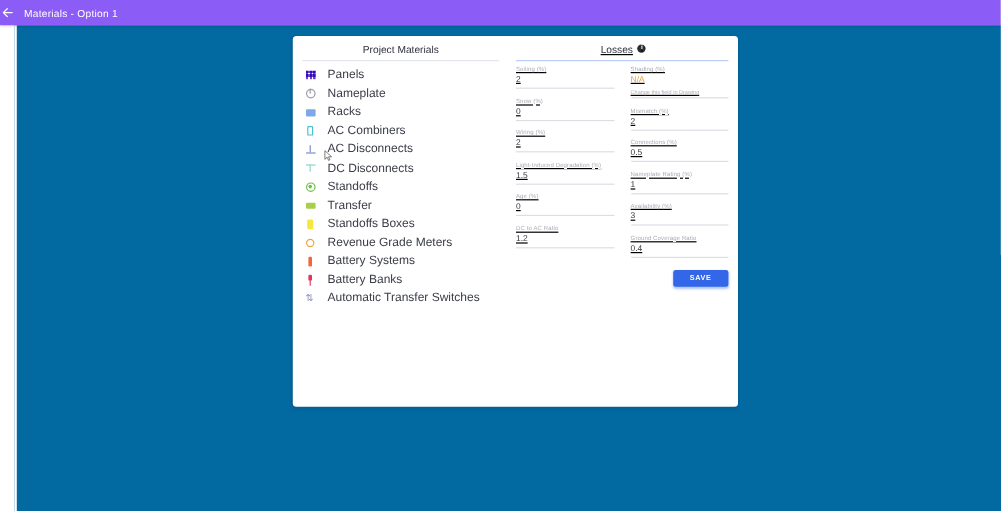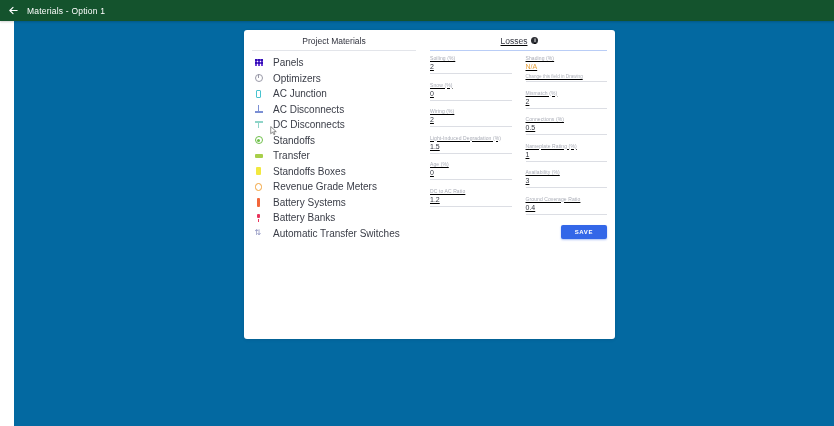--- a/index.html
+++ b/index.html
@@ -8,23 +8,22 @@
     font-family: "Liberation Sans", sans-serif;
     background: #ffffff;
     overflow: hidden;
   }
   #app { position: relative; width: 834px; height: 426px; background:#fff; }
 
   
   .appbar {
     position: absolute; top: 0; left: 0;
     width: 834px; height: 21px;
-    background: #14532d;
+    background: #8b5cf6;
     display: flex; align-items: center;
-    padding-left: 7px;
     box-shadow: 0 1px 2px rgba(0,0,0,.18);
     z-index: 5;
   }
   .back-arrow {
     width: 13px; height: 13px;
     display: flex; align-items: center; justify-content: center;
     color: #fff; font-size: 10px; line-height: 1;
     cursor: pointer; flex: none;
   }
   .appbar-title {
@@ -205,27 +204,33 @@
             <div class="mat-item">
               <span class="mat-ico">
                 <span class="ic-grid"></span>
               </span>
               <span class="mat-label">Panels</span>
             </div>
             <div class="mat-item">
               <span class="mat-ico">
                 <span class="ic-power"></span>
               </span>
-              <span class="mat-label">Optimizers</span>
+              <span class="mat-label">Nameplate</span>
+            </div>
+            <div class="mat-item">
+              <span class="mat-ico">
+                <span class="ic-sq-blue"></span>
+              </span>
+              <span class="mat-label">Racks</span>
             </div>
             <div class="mat-item">
               <span class="mat-ico">
                 <span class="ic-rect-out"></span>
               </span>
-              <span class="mat-label">AC Junction</span>
+              <span class="mat-label">AC Combiners</span>
             </div>
             <div class="mat-item">
               <span class="mat-ico">
                 <span class="ic-acdis"></span>
               </span>
               <span class="mat-label">AC Disconnects</span>
             </div>
             <div class="mat-item">
               <span class="mat-ico">
                 <span class="ic-dcdis"></span>

